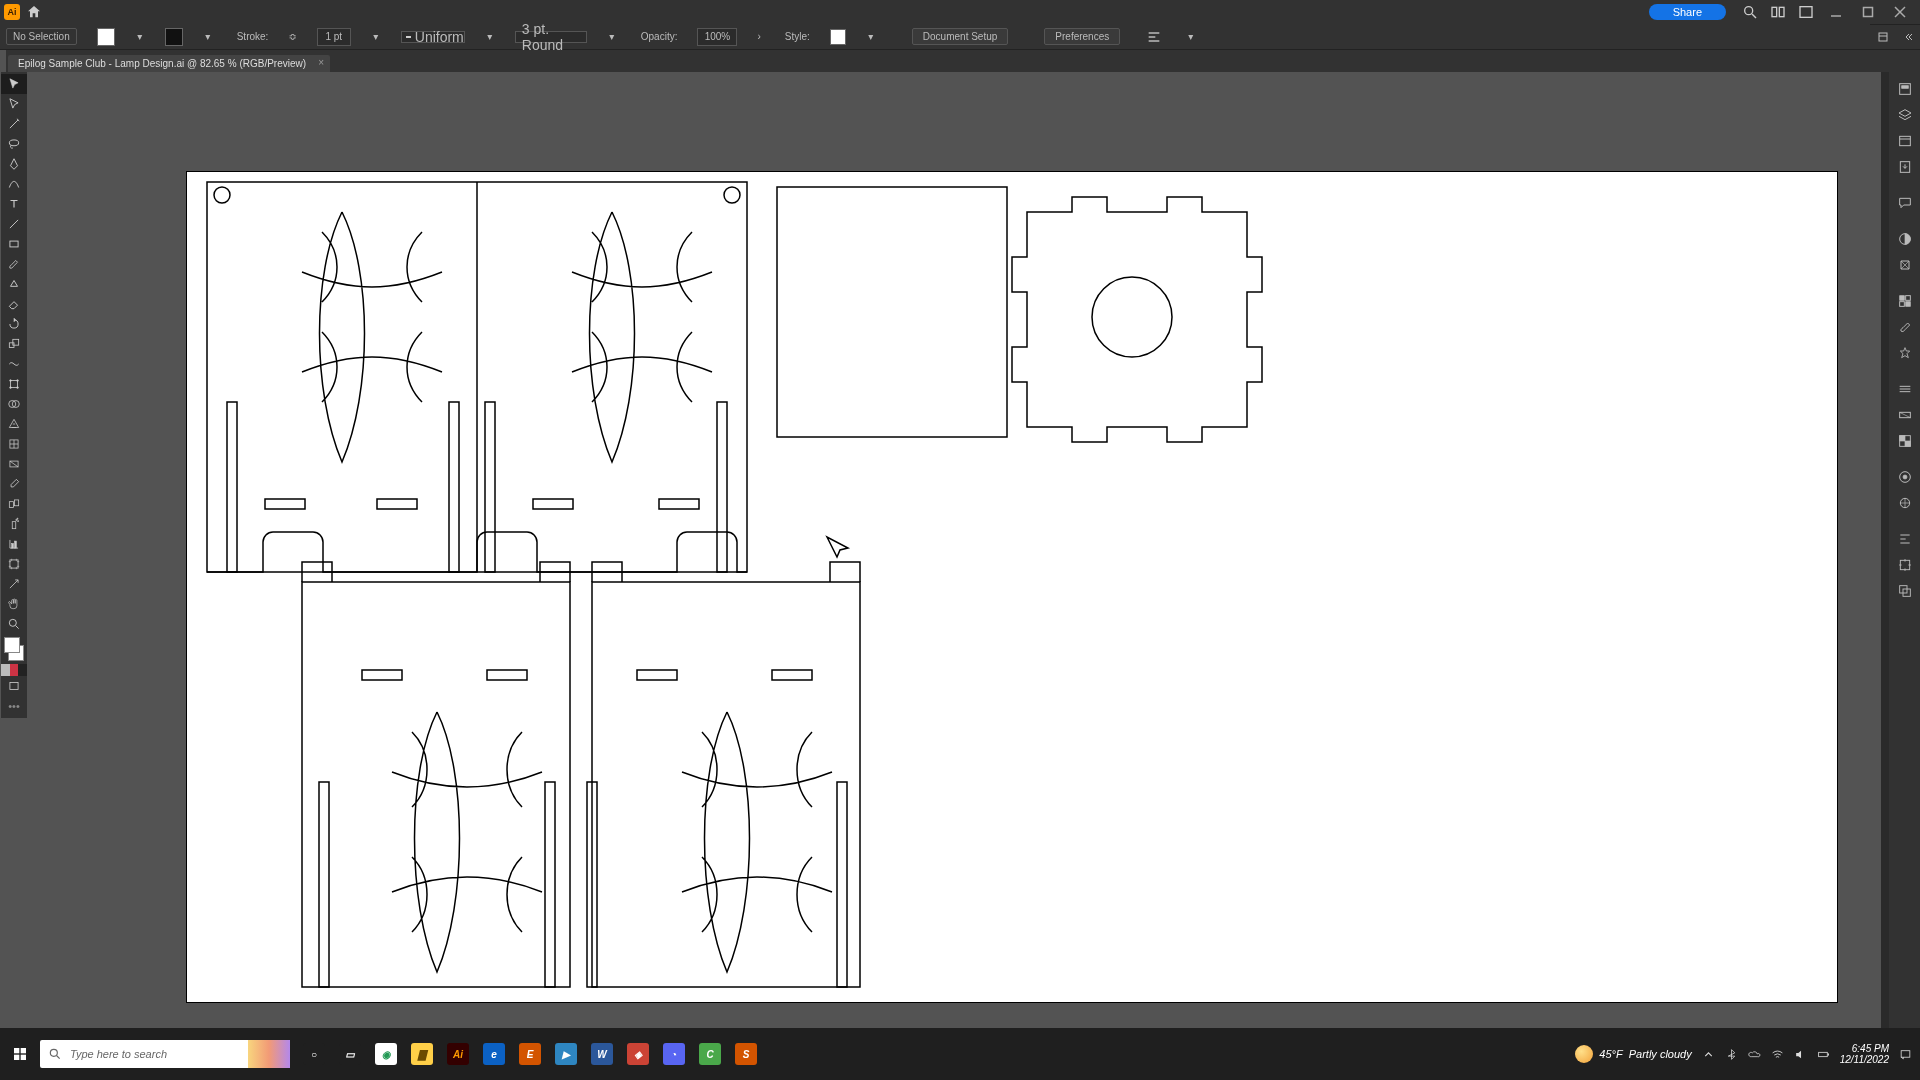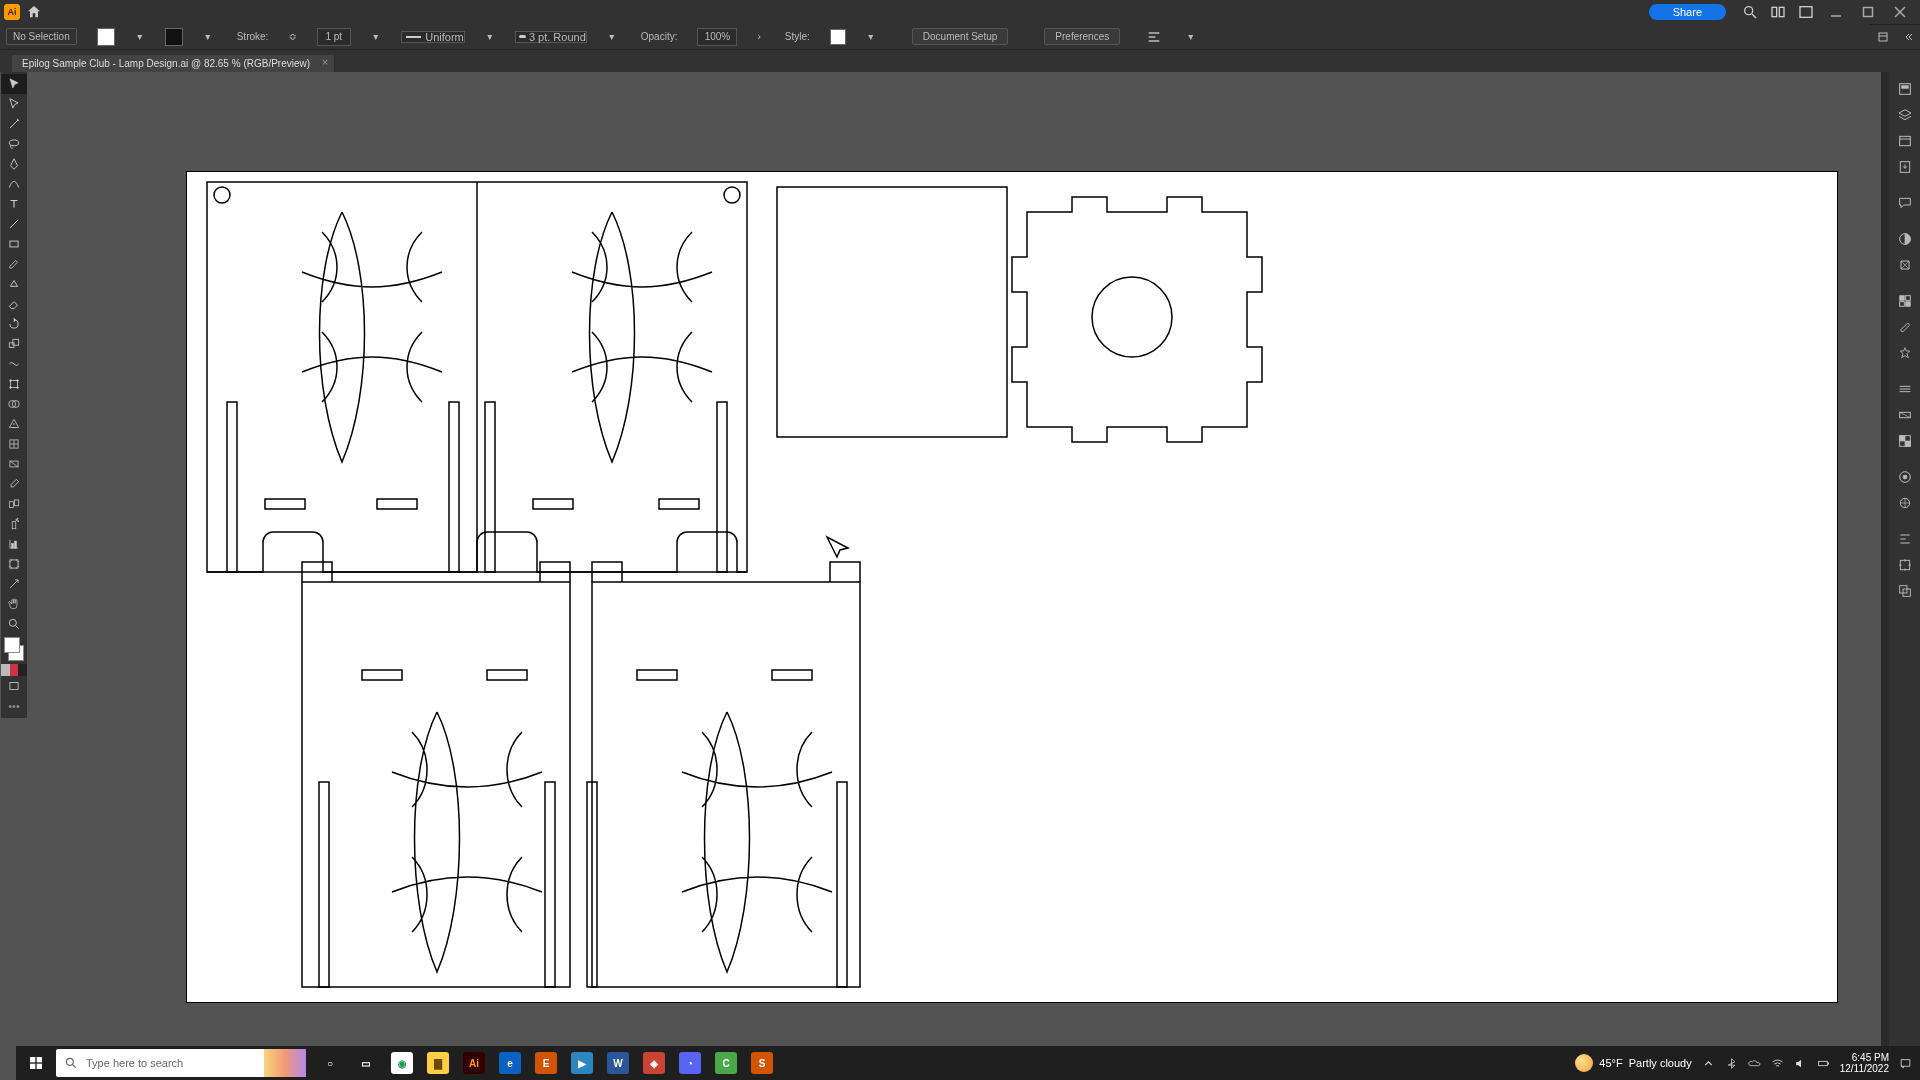--- a/index.html
+++ b/index.html
@@ -17,27 +17,27 @@
 .winbtn { width:12px; height:12px; margin:0 10px; fill:#aaa; }
 
 
 .controlbar { height:26px; background:#323232; border-bottom:1px solid #222; display:flex; align-items:center; gap:20px; padding:0 6px; color:#bbb; font-size:10px; }
 .nosel { padding:2px 6px; border:1px solid #555; border-radius:2px; }
 .swatch { width:18px; height:18px; border:1px solid #666; background:#fff; }
 .swatch.black{background:#111;}
 .drop { width:10px; text-align:center; }
 .lbl { margin-left:4px; }
 .numfield { width:34px; height:18px; background:#2b2b2b; border:1px solid #555; text-align:center; line-height:16px; }
-.strokeprev { width:64px; height:12px; background:#2b2b2b; border:1px solid #555; display:flex; align-items:center; justify-content:center; font-size:11px; }
+.strokeprev { width:64px; height:12px; background:#2b2b2b; border:1px solid #555; display:flex; align-items:center; justify-content:center; font-size:14px; }
 .pillbtn { padding:2px 10px; background:#3a3a3a; border:1px solid #555; border-radius:2px;margin-left:16px; }
 .iconbox{height:26px;width:25px;background:#323232;border-top:1px solid #222;border-bottom:1px solid #222;display:flex;align-items:center;justify-content:center;}
 .iconbox .arr{width:12px;height:12px;fill:#bbb;}
 
 
-.tabbar { height:22px; background:#323232; display:flex; align-items:end; padding-left:12px; }
+.tabbar { height:22px; background:#323232; display:flex; align-items:end; padding-left:2px;margin-left:6px; }
 .tab { background:#434343; color:#ddd; font-size:10px; padding:3px 24px 3px 10px; border-radius:2px 2px 0 0; position:relative; }
 .tab .x{position:absolute;right:6px;top:2px;font-size:10px;color:#999;}
 
 
 .toolbox { position:absolute; left:1px; top:72px; width:26px; background:#323232; display:flex; flex-direction:column; padding:2px 0; }
 .tool { width:26px; height:20px; display:flex; align-items:center; justify-content:center; }
 .tool svg{width:14px;height:14px;fill:#ccc;stroke:#ccc;}
 .tool.active{background:#1d1d1d;}
 .dots{color:#888;font-size:11px;text-align:center;padding:4px 0;}
 .fscombo{height:30px;display:flex;align-items:center;justify-content:center;position:relative;}
@@ -62,21 +62,21 @@
 .deco{stroke:#e6a5a5 !important;stroke-width:0.9 !important;}
 
 
 .status { position:absolute; left:27px; right:39px; bottom:12px; height:14px; background:#323232; color:#bbb; font-size:9px; display:flex; align-items:center; padding:0 6px; gap:6px;}
 .status .field{background:#3a3a3a;border:1px solid #555;padding:0 10px;height:12px;line-height:10px;}
 .status .rest{flex:1;color:#888;}
 .hscroll-track{flex:1;height:8px;background:#3a3a3a;position:relative;border:1px solid #262626;}
 .hscroll-thumb{position:absolute;height:100%;background:#6a6a6a;}
 
 
-.taskbar{position:absolute;left:16px;right:0;bottom:0;height:34px;background:#1f1f1f;display:flex;align-items:center;color:#fff;font-size:11px;}
+.taskbar{position:absolute;left:0;right:0;bottom:0;height:52px;background:#1f1f1f;display:flex;align-items:center;color:#fff;font-size:11px;font-style:italic;}
 .start{width:40px;display:flex;align-items:center;justify-content:center;}
 .start svg{width:16px;height:16px;fill:#fff;}
 .search{flex:0 0 250px;height:28px;background:#fff;color:#666;display:flex;align-items:center;border-radius:2px;margin-right:6px;}
 .search svg{width:14px;height:14px;margin:0 8px;fill:#666;}
 .search .grad{width:42px;height:28px;background:linear-gradient(90deg,#f8d57e,#f29a76,#b388eb);}
 .tb-app{width:36px;height:34px;display:flex;align-items:center;justify-content:center;}
 .tb-app .sq{width:22px;height:22px;border-radius:3px;display:flex;align-items:center;justify-content:center;font-size:10px;font-weight:bold;}
 .tb-right{margin-left:auto;display:flex;align-items:center;gap:10px;padding:0 8px;}
 .tb-right svg{width:13px;height:13px;fill:#ddd;}
 .clock{font-size:10px;line-height:11px;text-align:right;}

